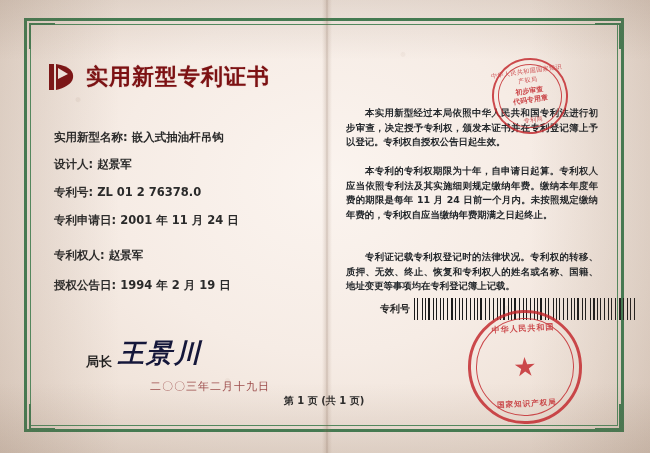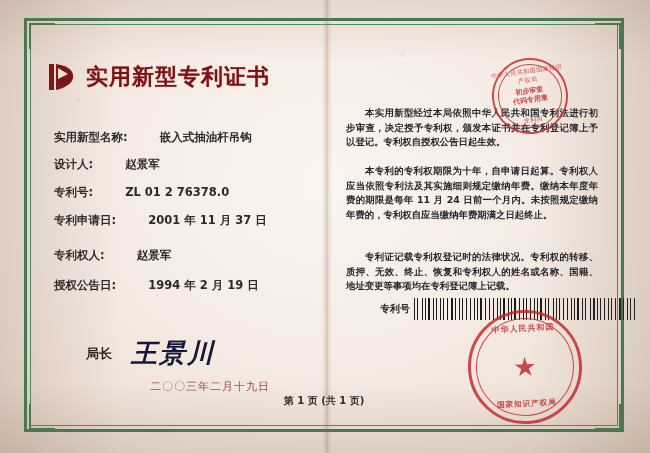--- a/index.html
+++ b/index.html
@@ -149,21 +149,21 @@
   .field {
     position: absolute;
     left: 14px;
     font-size: 11.5px;
     color: #2a2a2a;
     font-family: "DejaVu Sans", sans-serif;
     white-space: nowrap;
     font-weight: bold;
   }
   .field .label { font-weight: bold; }
-  .field .value { font-weight: bold; margin-left: 28px; }
+  .field .value { font-weight: bold; }
 
   .f1 { top: 100px; }
   .f2 { top: 127px; }
   .f3 { top: 155px; }
   .f4 { top: 183px; }
   .f5 { top: 218px; }
   .f6 { top: 248px; }
 
   
   .cert-no {
@@ -221,22 +221,21 @@
     height: 22px;
     background: #1b1b1b;
   }
 
   
   .sig-row {
     position: absolute;
     left: 56px;
     top: 312px;
     display: flex;
-    align-items: center;
-    gap: 13px;
+    align-items: flex-end;
   }
   .sig-label {
     font-size: 13px;
     font-weight: bold;
     color: #1f1f1f;
     margin-right: 6px;
   }
   .sig-name {
     font-size: 26px;
     color: #15173a;
@@ -374,21 +373,21 @@
       <div class="field f2">
         <span class="label">设计人:</span>
         <span class="value">赵景军</span>
       </div>
       <div class="field f3">
         <span class="label">专利号:</span>
         <span class="value">ZL 01 2 76378.0</span>
       </div>
       <div class="field f4">
         <span class="label">专利申请日:</span>
-        <span class="value">2001 年 11 月 37 日</span>
+        <span class="value">2001 年 11 月 24 日</span>
       </div>
       <div class="field f5">
         <span class="label">专利权人:</span>
         <span class="value">赵景军</span>
       </div>
       <div class="field f6">
         <span class="label">授权公告日:</span>
         <span class="value">1994 年 2 月 19 日</span>
       </div>
     </div>

